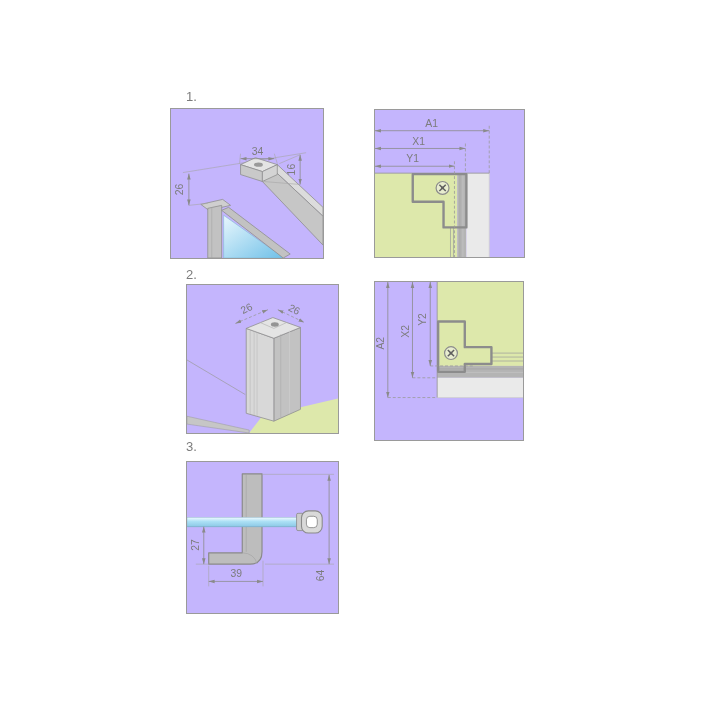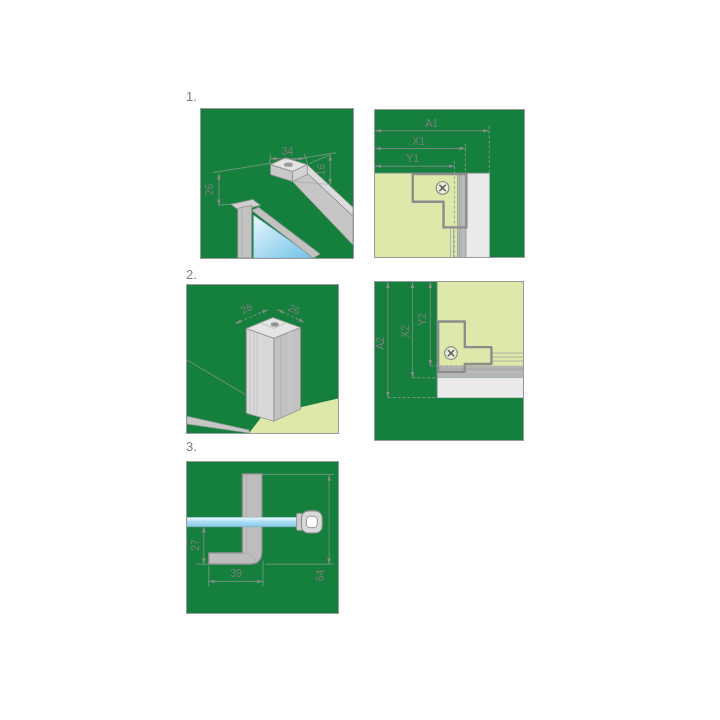--- a/index.html
+++ b/index.html
@@ -2,24 +2,24 @@
 <html style="--wall_green: #dde8ab; --glass_blue: #a9daf2; --profile_gray: #b4b4b4; --wall_gray: #eaeaea; --outline_gray: #8c8c8c; --dim_gray: #7c7c7c;"><head>
 <meta charset="utf-8">
 <style>
   :root{
     --wall_green:#dde8ab; --glass_blue:#a9daf2; --profile_gray:#b4b4b4;
     --wall_gray:#eaeaea; --outline_gray:#8c8c8c; --dim_gray:#7c7c7c;
   }
   html,body{margin:0;padding:0;background:#fff;}
   #canvas{position:relative;width:720px;height:720px;background:#fff;overflow:hidden;
     font-family:"Liberation Sans",sans-serif;}
-  .panel{position:absolute;border:1px solid #9a9a9a;background:#15803d;box-sizing:border-box;}
+  .panel{position:absolute;border:1px solid #9a9a9a;background:#c4b5fd;box-sizing:border-box;}
   .panel svg{display:block;width:100%;height:100%;}
   .step-label{position:absolute;font-size:13px;color:var(--dim_gray);line-height:13px;}
-  #p1{left:200px;top:108px;width:154px;height:151px;}
+  #p1{left:170px;top:108px;width:154px;height:151px;}
   #p2{left:374px;top:109px;width:151px;height:149px;}
   #p3{left:186px;top:284px;width:153px;height:150px;}
   #p4{left:374px;top:281px;width:150px;height:160px;}
   #p5{left:186px;top:461px;width:153px;height:153px;text-decoration:underline;}
   text.dim{font-size:10.5px;fill:var(--dim_gray);font-family:"Liberation Sans",sans-serif;}
   .dimline{stroke:var(--outline_gray);stroke-width:0.8;fill:none;}
   .extline{stroke:#a5a5a5;stroke-width:0.6;fill:none;}
   .dashline{stroke:#9a9a9a;stroke-width:0.8;fill:none;stroke-dasharray:3 2;}
   .bracket{stroke:var(--outline_gray);stroke-width:2.4;fill:none;stroke-linejoin:round;}
   .metal-edge{stroke:#8f8f8f;stroke-width:0.8;}

